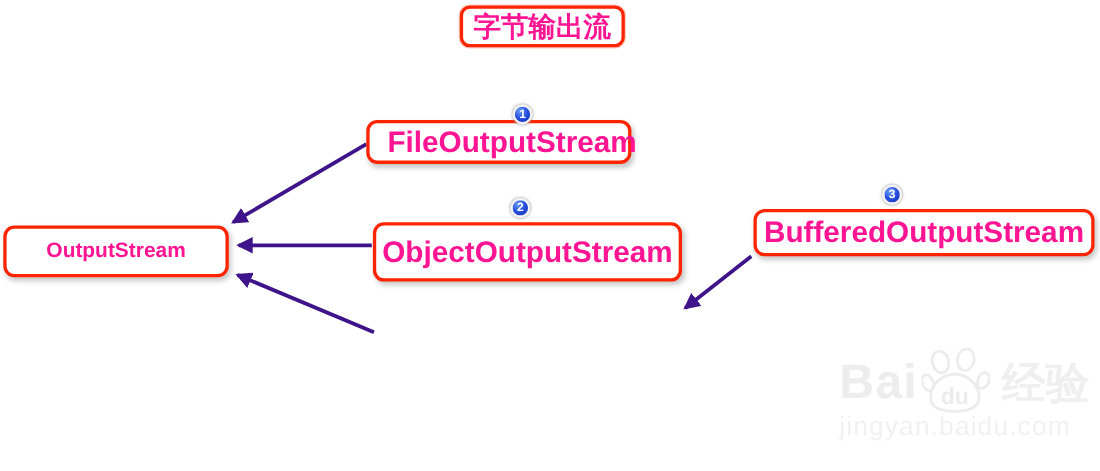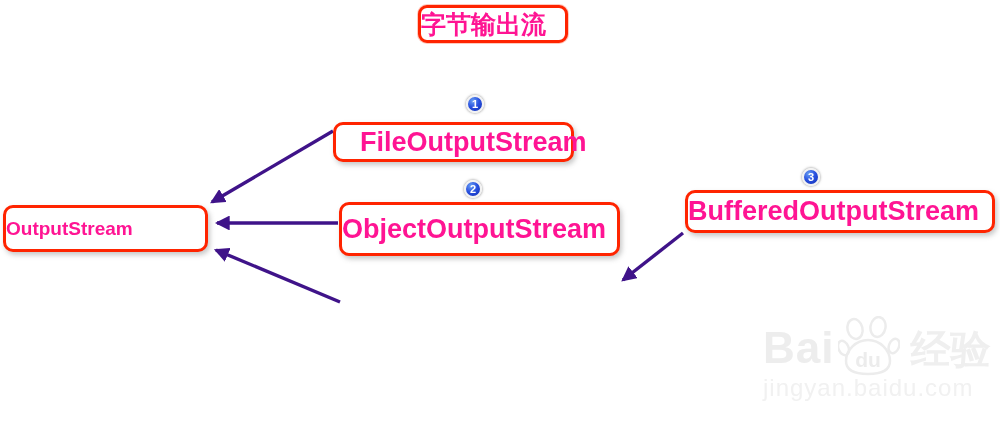--- a/index.html
+++ b/index.html
@@ -18,38 +18,38 @@
     width: 1000px; height: 428px;
     pointer-events: none;
   }
   .box {
     position: absolute;
     background: #ffffff;
     border: 3px solid #ff2400;
     border-radius: 10px;
     display: flex;
     align-items: center;
-    justify-content: flex-start;
+    justify-content: center;
     white-space: nowrap;
     box-shadow: 2px 3px 5px rgba(110,110,110,0.38), inset 0 0 0 2px #ffffff;
   }
   .box .lbl {
     color: #ff1493;
     font-weight: bold;
     letter-spacing: 0px;
   }
   .title-box {
     left: 418px; top: 5px; width: 150px; height: 38px;
     border-radius: 9px;
     box-shadow: 0 0 0 1px rgba(255,80,40,0.30), inset 0 0 0 2px #ffffff;
   }
   .title-box .lbl { font-size: 25px; }
   .n-output   { left: 3px;   top: 205px; width: 205px; height: 47px; }
   .n-output .lbl { font-size: 19px; }
-  .n-file     { left: 333px; top: 122px; width: 241px; height: 40px; padding-left: 24px; }
+  .n-file     { left: 333px; top: 109px; width: 241px; height: 40px; padding-left: 24px; }
   .n-object   { left: 339px; top: 202px; width: 281px; height: 54px; }
   .n-filter   { left: 340px; top: 287px; width: 278px; height: 41px; }
   .n-buffered { left: 685px; top: 190px; width: 310px; height: 43px; }
   .n-file .lbl, .n-object .lbl, .n-filter .lbl, .n-buffered .lbl { font-size: 27px; }
   .badge {
     position: absolute;
     width: 18px; height: 18px;
     border-radius: 50%;
     background: radial-gradient(circle at 35% 28%, #6aa0f2 0%, #2a52e0 45%, #0e2cb4 100%);
     border: 2px solid #f2f2f2;

